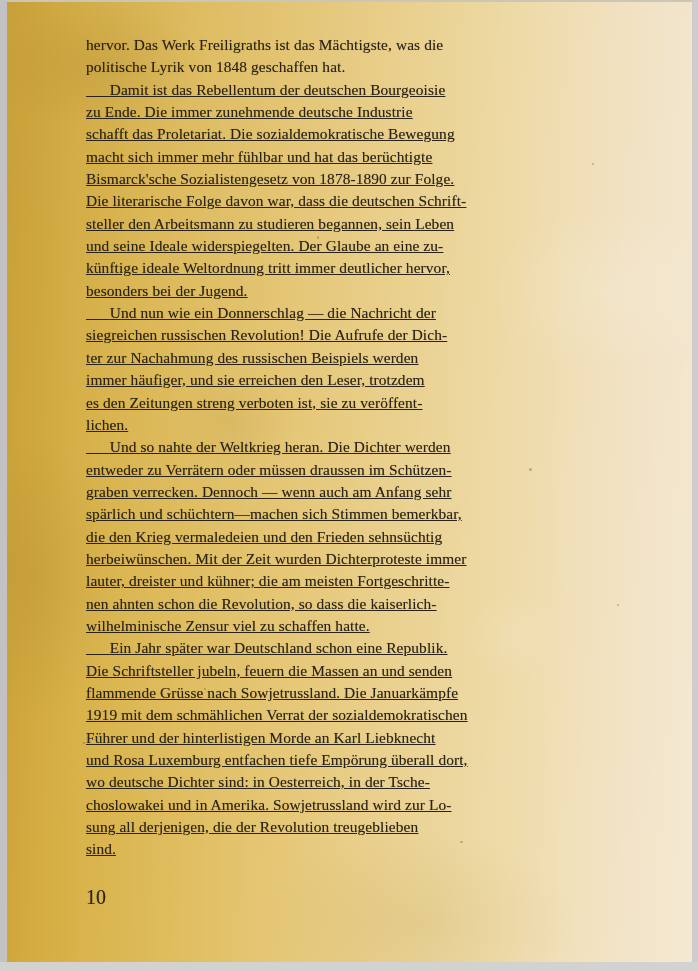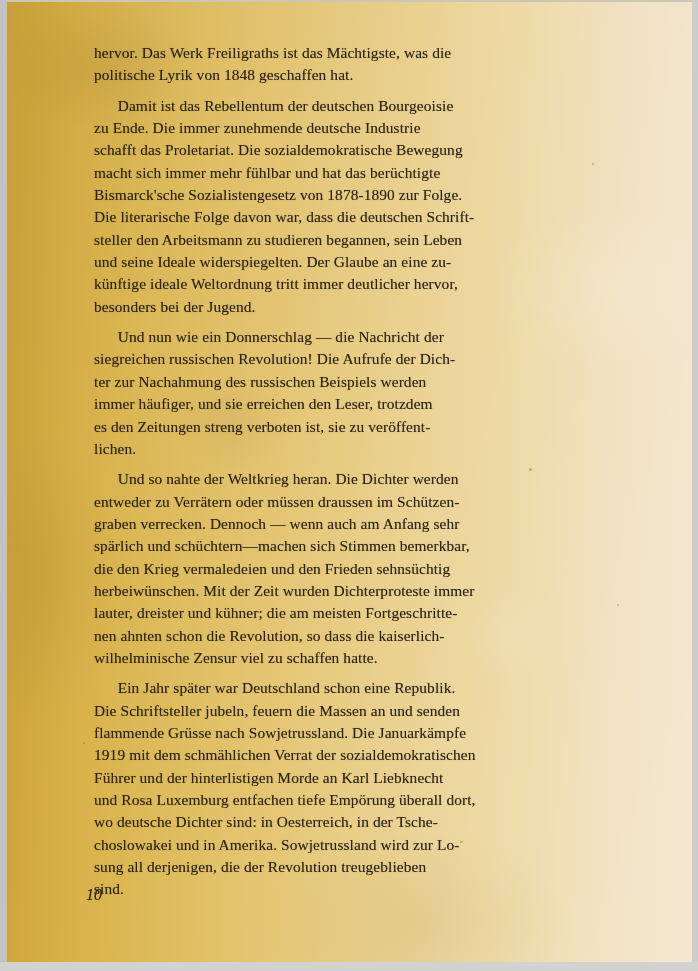--- a/index.html
+++ b/index.html
@@ -57,37 +57,36 @@
     background: rgba(90,65,20,0.34);
     border-radius: 50%;
   }
   .textblock {
     position: absolute;
     left: 86px;
     top: 34px;
     width: 528px;
   }
   p {
-    margin: 8px;
+    margin: 0;
     font-size: 15.4px;
     line-height: 22.35px;
     color: #2a2317;
     text-align: justify;
     text-align-last: left;
     white-space: pre-wrap;
     letter-spacing: 0.1px;
     text-shadow: 0 0 0.7px rgba(60,45,15,0.45);
   }
-  p.indent { text-indent: 0; }
+  p.indent { text-indent: 0; text-decoration: underline; }
   .pagenum {
     position: absolute;
     left: 86px;
     top: 886px;
-    font-size: 16px;
-    font-style: italic;
+    font-size: 20px;
     color: #2a2317;
     text-shadow: 0 0 0.7px rgba(60,45,15,0.45);
   }
   
   .edge-left, .edge-right, .edge-bottom, .edge-top {
     position: absolute;
     background: #cfcfcd;
   }
   .edge-left { left: 0; top: 0; width: 7px; height: 971px; background: #c2c2c4; }
   .edge-right { right: 0; top: 0; width: 6px; height: 971px; background: #cdcdcb; }

